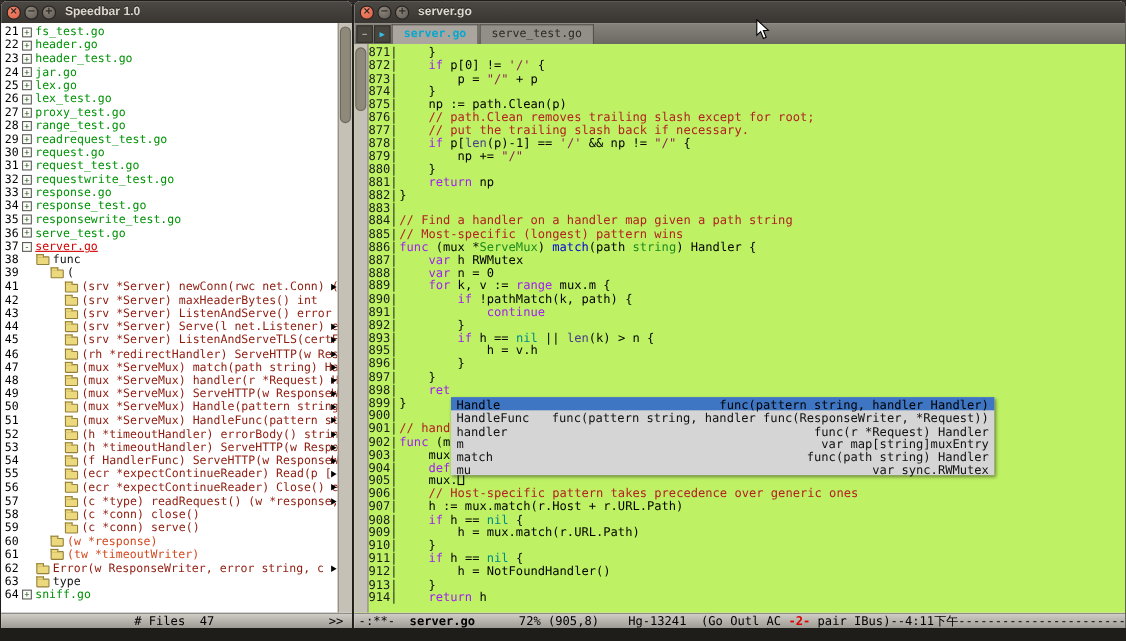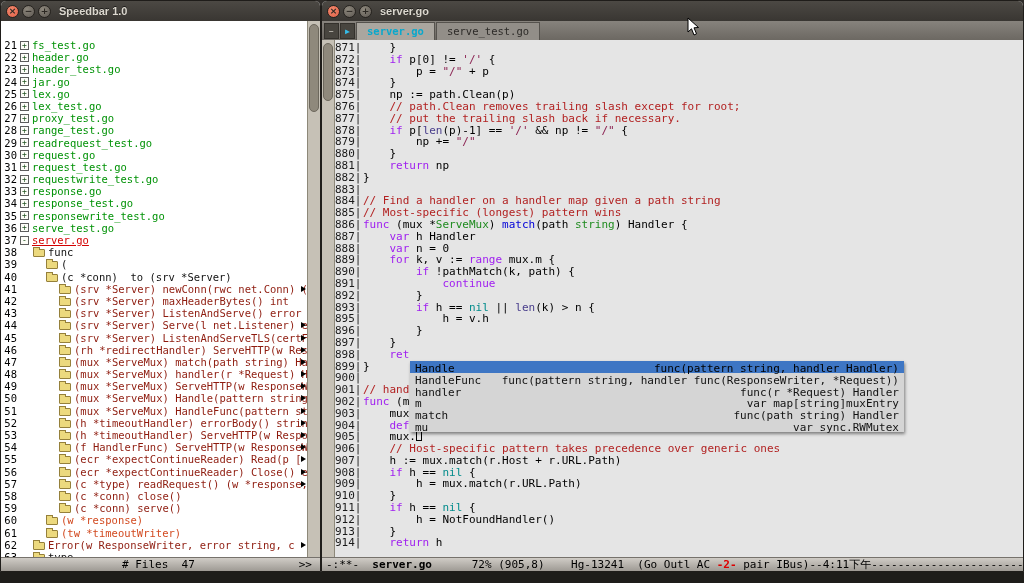--- a/index.html
+++ b/index.html
@@ -17,21 +17,21 @@
   .controls{display:flex;gap:3px;align-items:center}
   .wbtn{display:inline-block;width:13px;height:13px;border-radius:50%;
         font:bold 9px/11px "DejaVu Sans",sans-serif;text-align:center;color:#2c2823;
         background:radial-gradient(circle at 35% 30%,#8d877c,#5d5852);border:1px solid #26231f}
   .wbtn.close{background:radial-gradient(circle at 35% 30%,#f2876b,var(--close_btn,#df6149))}
   .titlebar .title{color:#dcd8cf;font:bold 11px "Liberation Sans",sans-serif;
                    margin-left:8px;white-space:pre;text-shadow:0 -1px 0 rgba(0,0,0,.6)}
 
   
   .sb-body{flex:1 1 auto;display:flex;overflow:hidden;background:#fff}
-  .sb-tree{flex:1 1 auto;padding-top:18px;overflow:hidden;font-size:10.5px;line-height:12.2px}
+  .sb-tree{flex:1 1 auto;padding-top:2px;overflow:hidden;font-size:10.5px;line-height:12.2px}
   .sb-row{position:relative;display:flex;align-items:center;height:12.2px;white-space:pre}
   .sb-num{flex:0 0 16px;width:16px;text-align:right;color:#000;margin-right:2px}
   .sb-ind{flex:0 0 auto;height:1px}
   .sb-box{flex:0 0 9px;width:9px;height:9px;border:1px solid #5d5d5d;background:#fcfcf7;
           font:8px/7px "DejaVu Sans Mono",monospace;text-align:center;color:#1c4f1c;margin:0 3px 0 1px}
   .sb-folder{flex:0 0 12px;width:12px;height:8px;background:#ecd97e;border:1px solid #95803b;
              border-radius:1px;margin:2px 3px 0 1px;position:relative}
   .sb-folder::before{content:"";position:absolute;top:-3px;left:-1px;width:5px;height:2px;
              background:#ecd97e;border:1px solid #95803b;border-bottom:none}
   .sb-label{white-space:pre}
@@ -51,21 +51,21 @@
   
   .tabrow{flex:0 0 19px;background:linear-gradient(#87837d,#6c6862);display:flex;align-items:stretch;padding:1px 0 0 2px}
   .tbtn{flex:0 0 15px;width:15px;margin:1px 1px 1px 0;display:flex;align-items:center;justify-content:center;
         background:#48453f;color:#d8d4cc;font-size:8px;border:1px solid #34312c}
   .tbtn.accent{color:#35bde9}
   .tab{padding:2px 10px 0;font-size:10.5px;background:#928e88;color:#2c2a27;
        border:1px solid #55524d;border-bottom:none;margin-right:1px;white-space:pre}
   .tab.active{background:#aaa69f;color:var(--tab_active,#0aa8cc);font-weight:bold}
 
   
-  .code-wrap{flex:1 1 auto;display:flex;overflow:hidden;background:#e5e5e5;position:relative}
+  .code-wrap{flex:1 1 auto;display:flex;overflow:hidden;background:#bef264;position:relative}
   .code-lines{flex:1 1 auto;position:relative;padding-top:2px;font-size:11px;line-height:11.8px;overflow:hidden}
   .code-row{display:flex;white-space:pre;height:11.8px}
   .gutter{flex:0 0 28px;width:28px;color:#1a1a1a}
   .code-text{white-space:pre;color:#000}
   .tok-p{color:#000}
   .tok-k{color:var(--kw,#a020f0)}
   .tok-c{color:var(--cm,#b22222)}
   .tok-s{color:var(--str,#8b2252)}
   .tok-f{color:var(--fn,#0000d8)}
   .tok-t{color:var(--ty,#1f8b1f)}
@@ -122,21 +122,20 @@
           <div class="sb-row"><span class="sb-num">30</span><span class="sb-ind" style="flex-basis: 0px;"></span><span class="sb-box">+</span><span class="sb-label file">request.go</span></div>
           <div class="sb-row"><span class="sb-num">31</span><span class="sb-ind" style="flex-basis: 0px;"></span><span class="sb-box">+</span><span class="sb-label file">request_test.go</span></div>
           <div class="sb-row"><span class="sb-num">32</span><span class="sb-ind" style="flex-basis: 0px;"></span><span class="sb-box">+</span><span class="sb-label file">requestwrite_test.go</span></div>
           <div class="sb-row"><span class="sb-num">33</span><span class="sb-ind" style="flex-basis: 0px;"></span><span class="sb-box">+</span><span class="sb-label file">response.go</span></div>
           <div class="sb-row"><span class="sb-num">34</span><span class="sb-ind" style="flex-basis: 0px;"></span><span class="sb-box">+</span><span class="sb-label file">response_test.go</span></div>
           <div class="sb-row"><span class="sb-num">35</span><span class="sb-ind" style="flex-basis: 0px;"></span><span class="sb-box">+</span><span class="sb-label file">responsewrite_test.go</span></div>
           <div class="sb-row"><span class="sb-num">36</span><span class="sb-ind" style="flex-basis: 0px;"></span><span class="sb-box">+</span><span class="sb-label file">serve_test.go</span></div>
           <div class="sb-row"><span class="sb-num">37</span><span class="sb-ind" style="flex-basis: 0px;"></span><span class="sb-box">-</span><span class="sb-label file_sel">server.go</span></div>
           <div class="sb-row"><span class="sb-num">38</span><span class="sb-ind" style="flex-basis: 13px;"></span><span class="sb-folder"></span><span class="sb-label group">func</span></div>
           <div class="sb-row"><span class="sb-num">39</span><span class="sb-ind" style="flex-basis: 26px;"></span><span class="sb-folder"></span><span class="sb-label group">(</span></div>
-          <div class="sb-row"><span class="sb-num">40</span><span class="sb-ind" style="flex-basis: 26px;"></span><span class="sb-folder"></span><span class="sb-label group">(c *conn)  to (srv *Server)</span></div>
           <div class="sb-row"><span class="sb-num">41</span><span class="sb-ind" style="flex-basis: 39px;"></span><span class="sb-folder"></span><span class="sb-label tag">(srv *Server) newConn(rwc net.Conn) (</span><span class="sb-trunc"></span></div>
           <div class="sb-row"><span class="sb-num">42</span><span class="sb-ind" style="flex-basis: 39px;"></span><span class="sb-folder"></span><span class="sb-label tag">(srv *Server) maxHeaderBytes() int</span></div>
           <div class="sb-row"><span class="sb-num">43</span><span class="sb-ind" style="flex-basis: 39px;"></span><span class="sb-folder"></span><span class="sb-label tag">(srv *Server) ListenAndServe() error</span></div>
           <div class="sb-row"><span class="sb-num">44</span><span class="sb-ind" style="flex-basis: 39px;"></span><span class="sb-folder"></span><span class="sb-label tag">(srv *Server) Serve(l net.Listener) e</span><span class="sb-trunc"></span></div>
           <div class="sb-row"><span class="sb-num">45</span><span class="sb-ind" style="flex-basis: 39px;"></span><span class="sb-folder"></span><span class="sb-label tag">(srv *Server) ListenAndServeTLS(certF</span><span class="sb-trunc"></span></div>
           <div class="sb-row"><span class="sb-num">46</span><span class="sb-ind" style="flex-basis: 39px;"></span><span class="sb-folder"></span><span class="sb-label tag">(rh *redirectHandler) ServeHTTP(w Res</span><span class="sb-trunc"></span></div>
           <div class="sb-row"><span class="sb-num">47</span><span class="sb-ind" style="flex-basis: 39px;"></span><span class="sb-folder"></span><span class="sb-label tag">(mux *ServeMux) match(path string) Ha</span><span class="sb-trunc"></span></div>
           <div class="sb-row"><span class="sb-num">48</span><span class="sb-ind" style="flex-basis: 39px;"></span><span class="sb-folder"></span><span class="sb-label tag">(mux *ServeMux) handler(r *Request) H</span><span class="sb-trunc"></span></div>
           <div class="sb-row"><span class="sb-num">49</span><span class="sb-ind" style="flex-basis: 39px;"></span><span class="sb-folder"></span><span class="sb-label tag">(mux *ServeMux) ServeHTTP(w ResponseW</span><span class="sb-trunc"></span></div>
           <div class="sb-row"><span class="sb-num">50</span><span class="sb-ind" style="flex-basis: 39px;"></span><span class="sb-folder"></span><span class="sb-label tag">(mux *ServeMux) Handle(pattern string</span><span class="sb-trunc"></span></div>
@@ -196,21 +195,21 @@
           <div class="code-row"><span class="gutter">877|</span><span class="code-text"><span class="tok-c">    // put the trailing slash back if necessary.</span></span></div>
           <div class="code-row"><span class="gutter">878|</span><span class="code-text"><span class="tok-p">    </span><span class="tok-k">if</span><span class="tok-p"> p[</span><span class="tok-b">len</span><span class="tok-p">(p)-1] == </span><span class="tok-s">'/'</span><span class="tok-p"> &amp;&amp; np != </span><span class="tok-s">"/"</span><span class="tok-p"> {</span></span></div>
           <div class="code-row"><span class="gutter">879|</span><span class="code-text"><span class="tok-p">        np += </span><span class="tok-s">"/"</span></span></div>
           <div class="code-row"><span class="gutter">880|</span><span class="code-text"><span class="tok-p">    }</span></span></div>
           <div class="code-row"><span class="gutter">881|</span><span class="code-text"><span class="tok-p">    </span><span class="tok-k">return</span><span class="tok-p"> np</span></span></div>
           <div class="code-row"><span class="gutter">882|</span><span class="code-text"><span class="tok-p">}</span></span></div>
           <div class="code-row"><span class="gutter">883|</span><span class="code-text"></span></div>
           <div class="code-row"><span class="gutter">884|</span><span class="code-text"><span class="tok-c">// Find a handler on a handler map given a path string</span></span></div>
           <div class="code-row"><span class="gutter">885|</span><span class="code-text"><span class="tok-c">// Most-specific (longest) pattern wins</span></span></div>
           <div class="code-row"><span class="gutter">886|</span><span class="code-text"><span class="tok-k">func</span><span class="tok-p"> (mux *</span><span class="tok-t">ServeMux</span><span class="tok-p">) </span><span class="tok-f">match</span><span class="tok-p">(path </span><span class="tok-t">string</span><span class="tok-p">) Handler {</span></span></div>
-          <div class="code-row"><span class="gutter">887|</span><span class="code-text"><span class="tok-p">    </span><span class="tok-k">var</span><span class="tok-p"> h Handler</span></span></div>
+          <div class="code-row"><span class="gutter">887|</span><span class="code-text"><span class="tok-p">    </span><span class="tok-k">var</span><span class="tok-p"> h RWMutex</span></span></div>
           <div class="code-row"><span class="gutter">888|</span><span class="code-text"><span class="tok-p">    </span><span class="tok-k">var</span><span class="tok-p"> n = 0</span></span></div>
           <div class="code-row"><span class="gutter">889|</span><span class="code-text"><span class="tok-p">    </span><span class="tok-k">for</span><span class="tok-p"> k, v := </span><span class="tok-k">range</span><span class="tok-p"> mux.m {</span></span></div>
           <div class="code-row"><span class="gutter">890|</span><span class="code-text"><span class="tok-p">        </span><span class="tok-k">if</span><span class="tok-p"> !pathMatch(k, path) {</span></span></div>
           <div class="code-row"><span class="gutter">891|</span><span class="code-text"><span class="tok-p">            </span><span class="tok-k">continue</span></span></div>
           <div class="code-row"><span class="gutter">892|</span><span class="code-text"><span class="tok-p">        }</span></span></div>
           <div class="code-row"><span class="gutter">893|</span><span class="code-text"><span class="tok-p">        </span><span class="tok-k">if</span><span class="tok-p"> h == </span><span class="tok-n">nil</span><span class="tok-p"> || </span><span class="tok-b">len</span><span class="tok-p">(k) &gt; n {</span></span></div>
           <div class="code-row"><span class="gutter">895|</span><span class="code-text"><span class="tok-p">            h = v.h</span></span></div>
           <div class="code-row"><span class="gutter">896|</span><span class="code-text"><span class="tok-p">        }</span></span></div>
           <div class="code-row"><span class="gutter">897|</span><span class="code-text"><span class="tok-p">    }</span></span></div>
           <div class="code-row"><span class="gutter">898|</span><span class="code-text"><span class="tok-p">    </span><span class="tok-k">ret</span></span></div>

